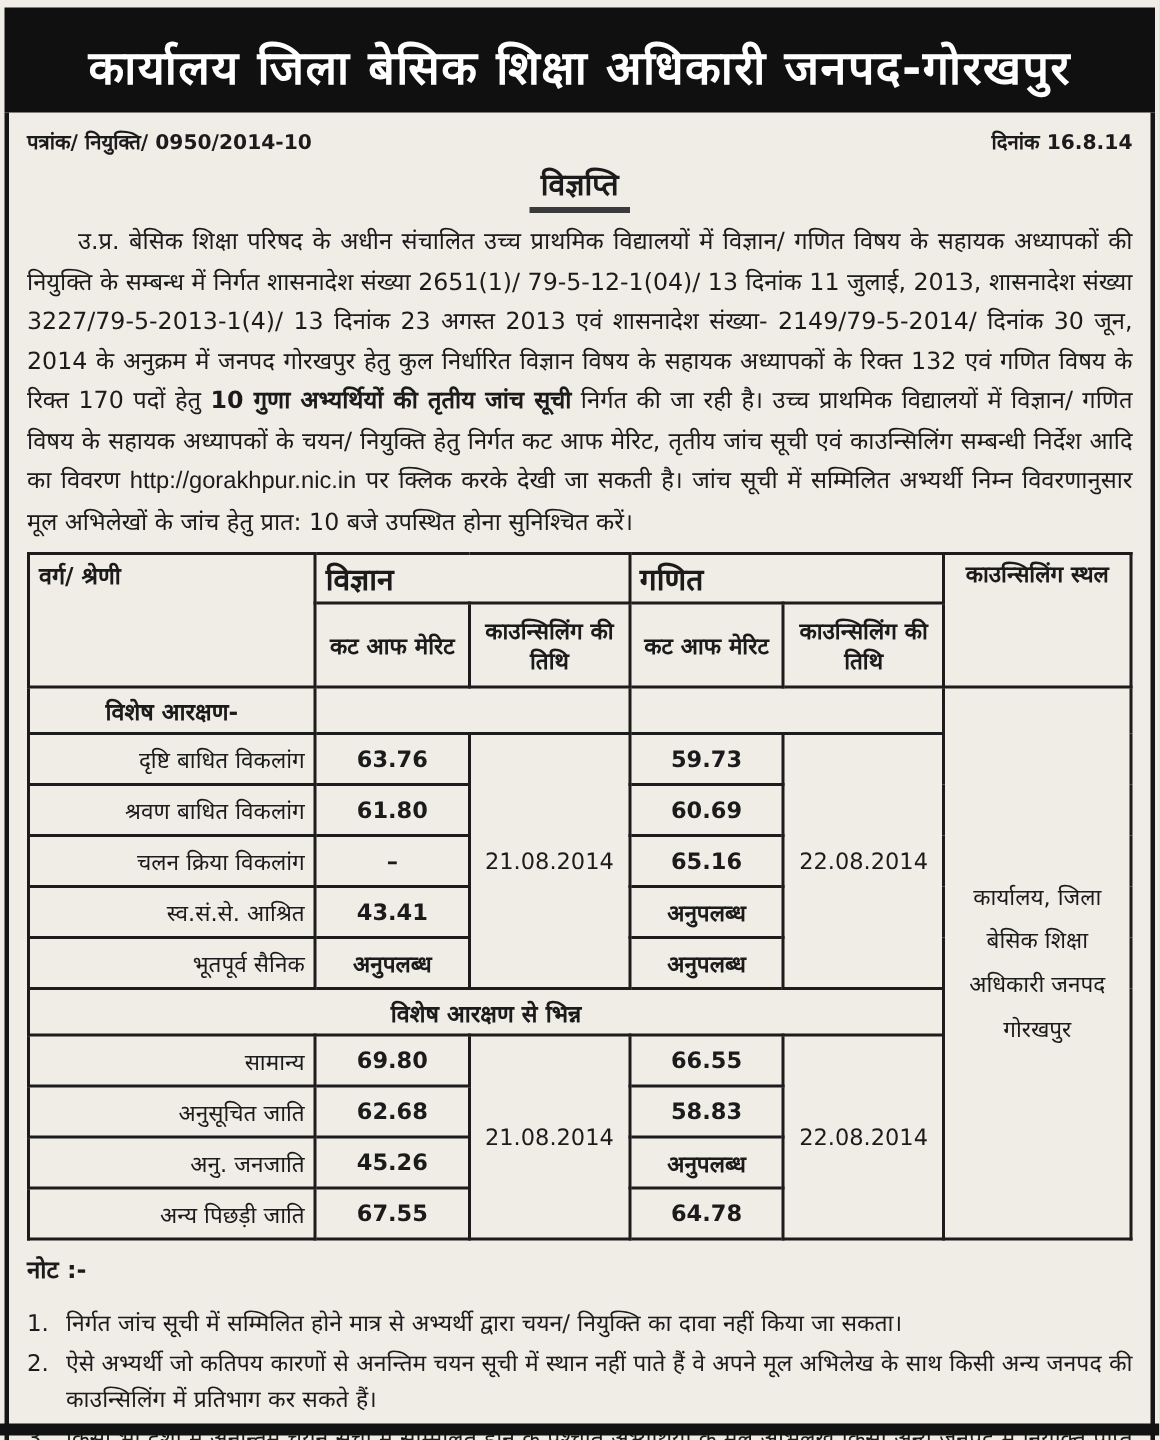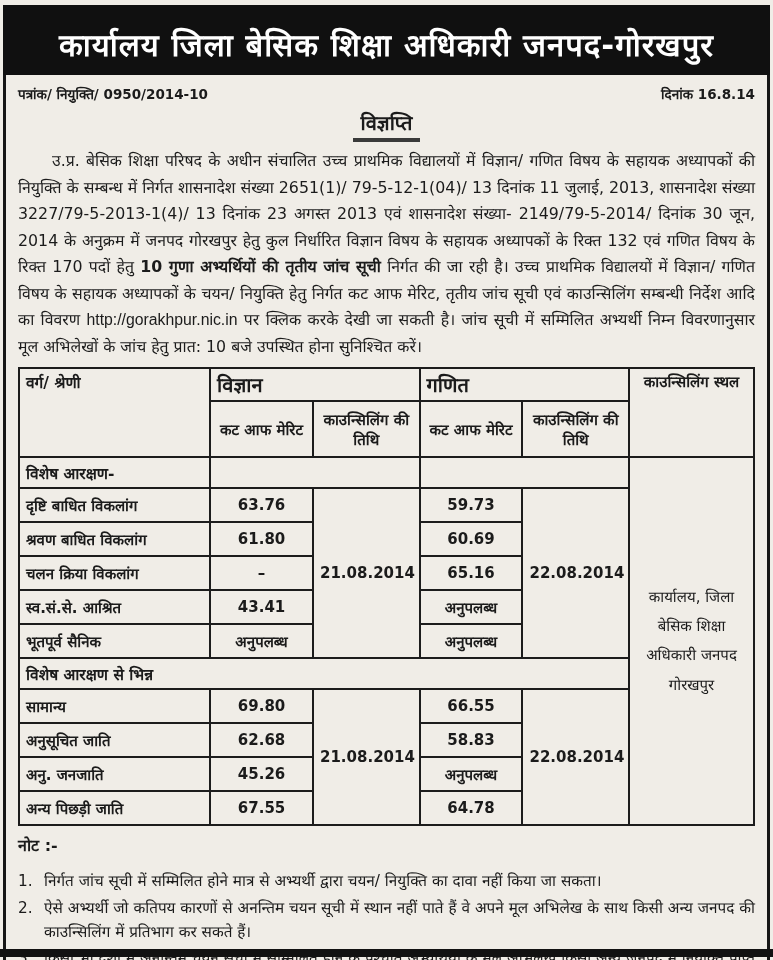--- a/index.html
+++ b/index.html
@@ -69,24 +69,24 @@
     padding-left: 22px;
   }
   table.cutoff th, table.cutoff td {
     border: 2px solid #1c1c1c;
     padding: 2px 6px;
   }
   th.cat-head { text-align: left; vertical-align: top; font-size: 15.5px; }
   th.grp-head { text-align: left; font-weight: bold; font-size: 20px; height: 27px; }
   th.sub-head { text-align: center; font-weight: bold; height: 56px; vertical-align: middle; }
   th.venue-head { text-align: center; vertical-align: top; padding-top: 6px; }
-  td.row-label { text-align: left; font-weight: bold; height: 34px; }
-  td.section-label { text-align: left; font-weight: bold; height: 31px; font-size: 15.5px; border-radius: 11px; }
+  td.row-label { text-align: right; font-weight: normal; height: 34px; }
+  td.section-label { text-align: center; font-weight: bold; height: 31px; font-size: 15.5px; border-radius: 11px; }
   td.val { text-align: center; font-weight: bold; }
-  td.date-cell { text-align: center; font-weight: bold; vertical-align: middle; }
+  td.date-cell { text-align: center; font-weight: normal; vertical-align: middle; }
   td.venue-cell {
     text-align: center;
     vertical-align: middle;
     line-height: 1.95;
     font-size: 15px;
     padding: 0 10px;
     margin-left: 46px;
   }
   
   .notes { margin-top: 8px; font-size: 15.3px; }

